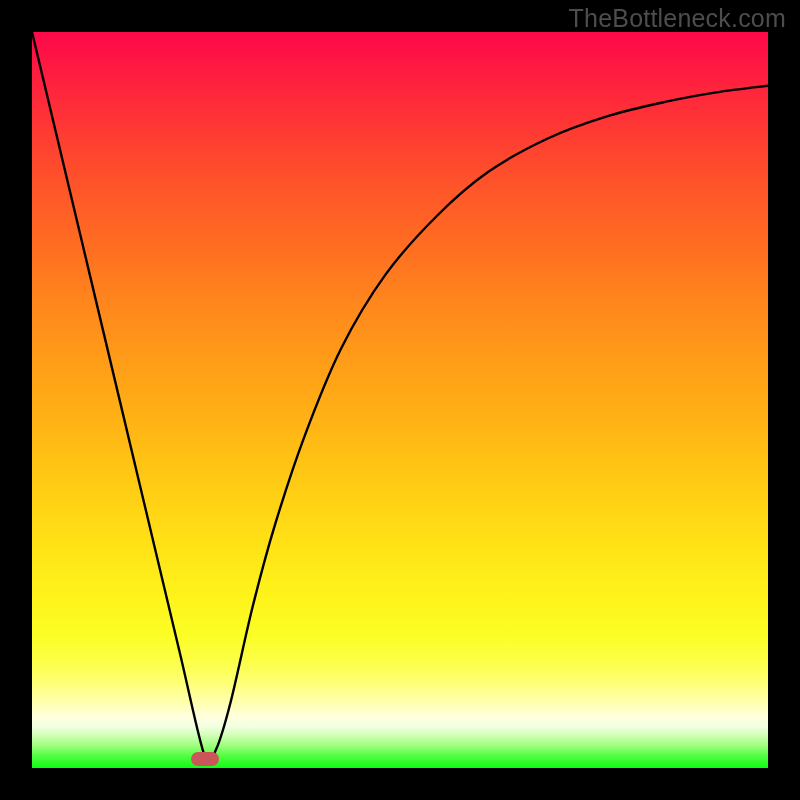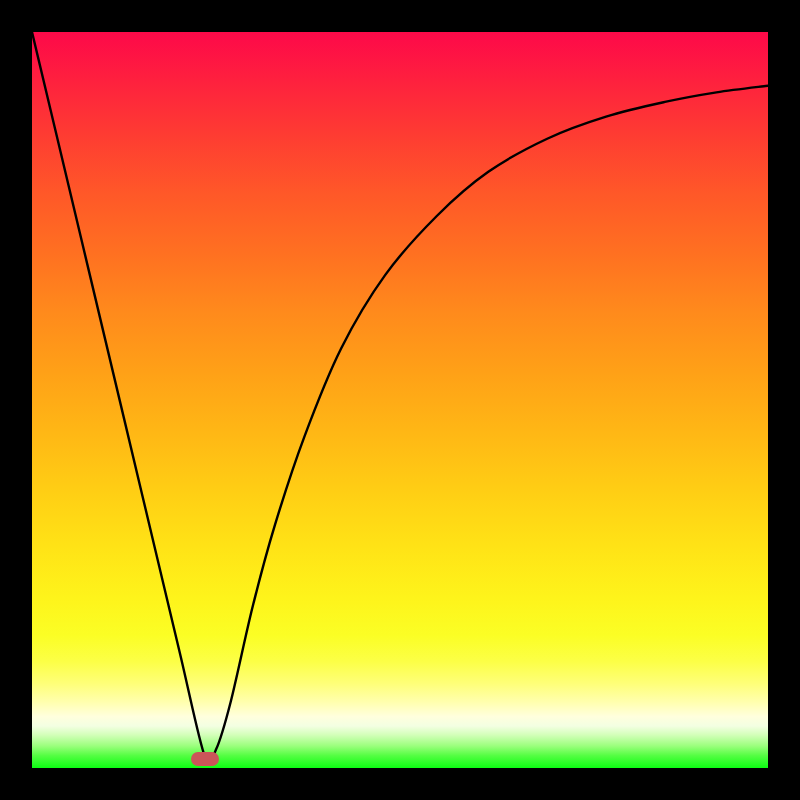--- a/index.html
+++ b/index.html
@@ -76,20 +76,21 @@
     background: #cb5659;
     border-radius: 7px;
     transform: translate(-50%, -50%);
   }
 </style>
 </head>
 <body>
 
 <div class="outer">
 
+  <div class="watermark">TheBottleneck.com</div>
 
   <div class="plot">
     <div class="gradient"></div>
 
     <svg class="curve" viewBox="0 0 736 736" preserveAspectRatio="none">
       <path id="curve-path" fill="none" stroke="#000" stroke-width="2.4" stroke-linejoin="round" stroke-linecap="round" d="M 0.00 0.00 C 6.13 25.76, 24.53 103.04, 36.80 154.56 C 49.07 206.08, 61.33 257.60, 73.60 309.12 C 85.87 360.64, 98.13 412.16, 110.40 463.68 C 122.67 515.20, 136.77 574.69, 147.20 618.24 C 157.63 661.79, 166.83 708.40, 172.96 724.96 C 179.09 741.52, 179.71 726.80, 184.00 717.60 C 188.29 708.40, 192.59 693.68, 198.72 669.76 C 204.85 645.84, 213.44 603.52, 220.80 574.08 C 228.16 544.64, 234.29 521.33, 242.88 493.12 C 251.47 464.91, 261.28 434.24, 272.32 404.80 C 283.36 375.36, 295.63 343.47, 309.12 316.48 C 322.61 289.49, 337.33 264.96, 353.28 242.88 C 369.23 220.80, 387.63 201.17, 404.80 184.00 C 421.97 166.83, 437.92 152.72, 456.32 139.84 C 474.72 126.96, 495.57 115.92, 515.20 106.72 C 534.83 97.52, 554.45 90.77, 574.08 84.64 C 593.71 78.51, 614.56 73.97, 632.96 69.92 C 651.36 65.87, 667.31 63.05, 684.48 60.35 C 701.65 57.65, 727.41 54.83, 736.00 53.73"></path>
     </svg>
 
     <div id="marker" class="marker" style="left: 172.96px; top: 727.168px;"></div>
   </div>

